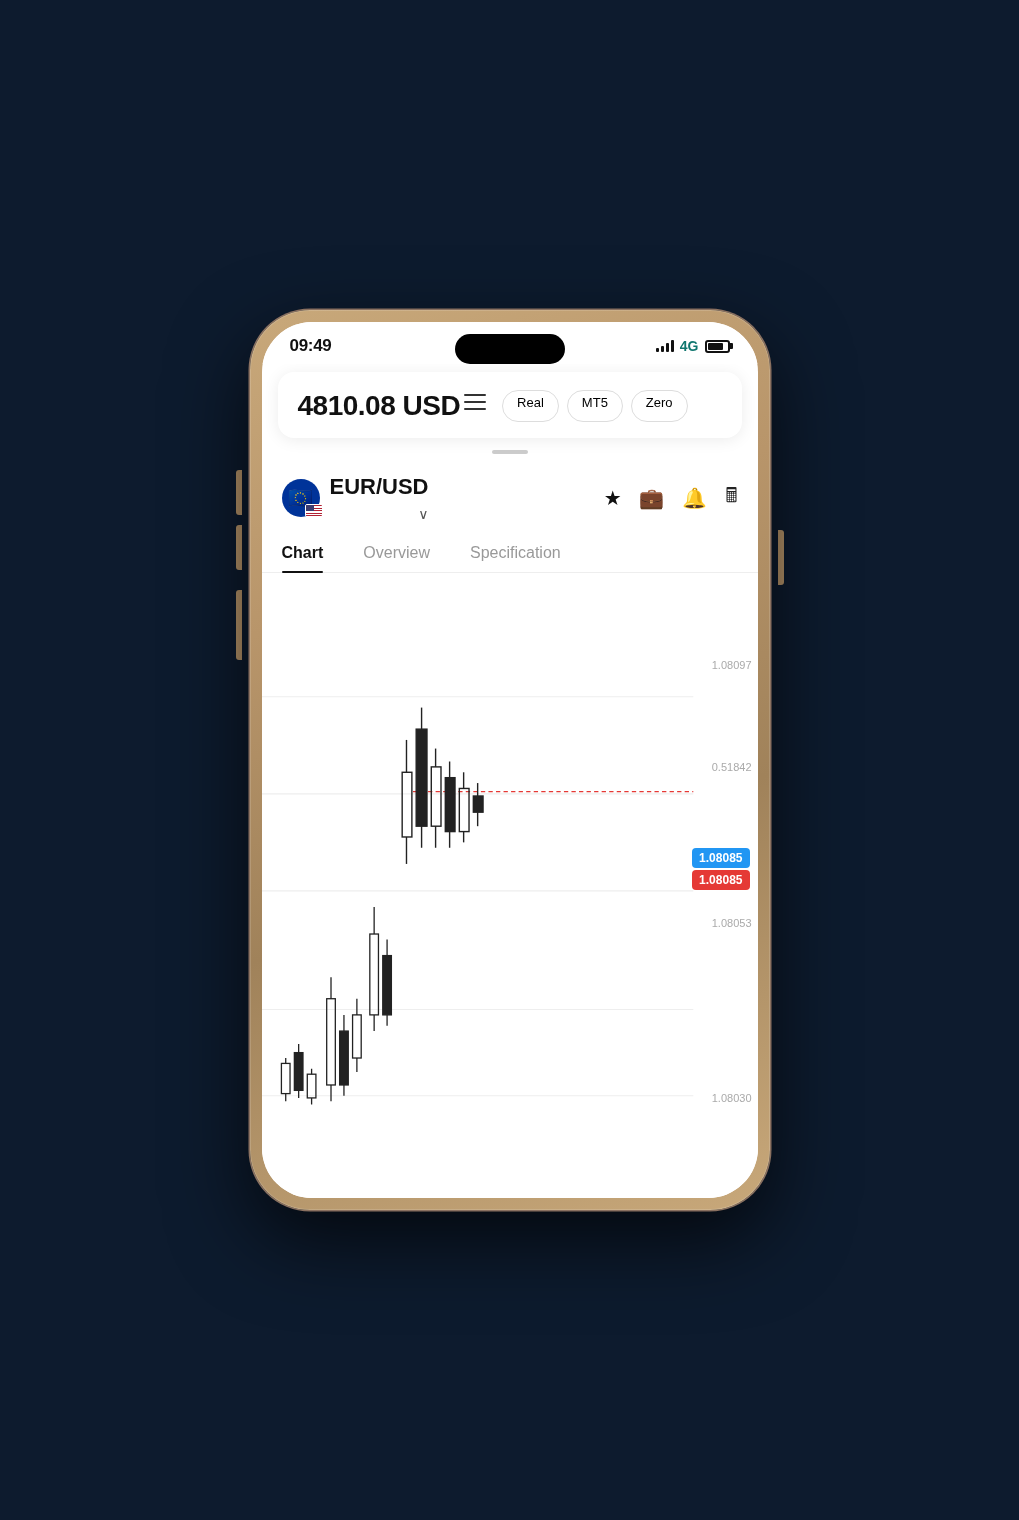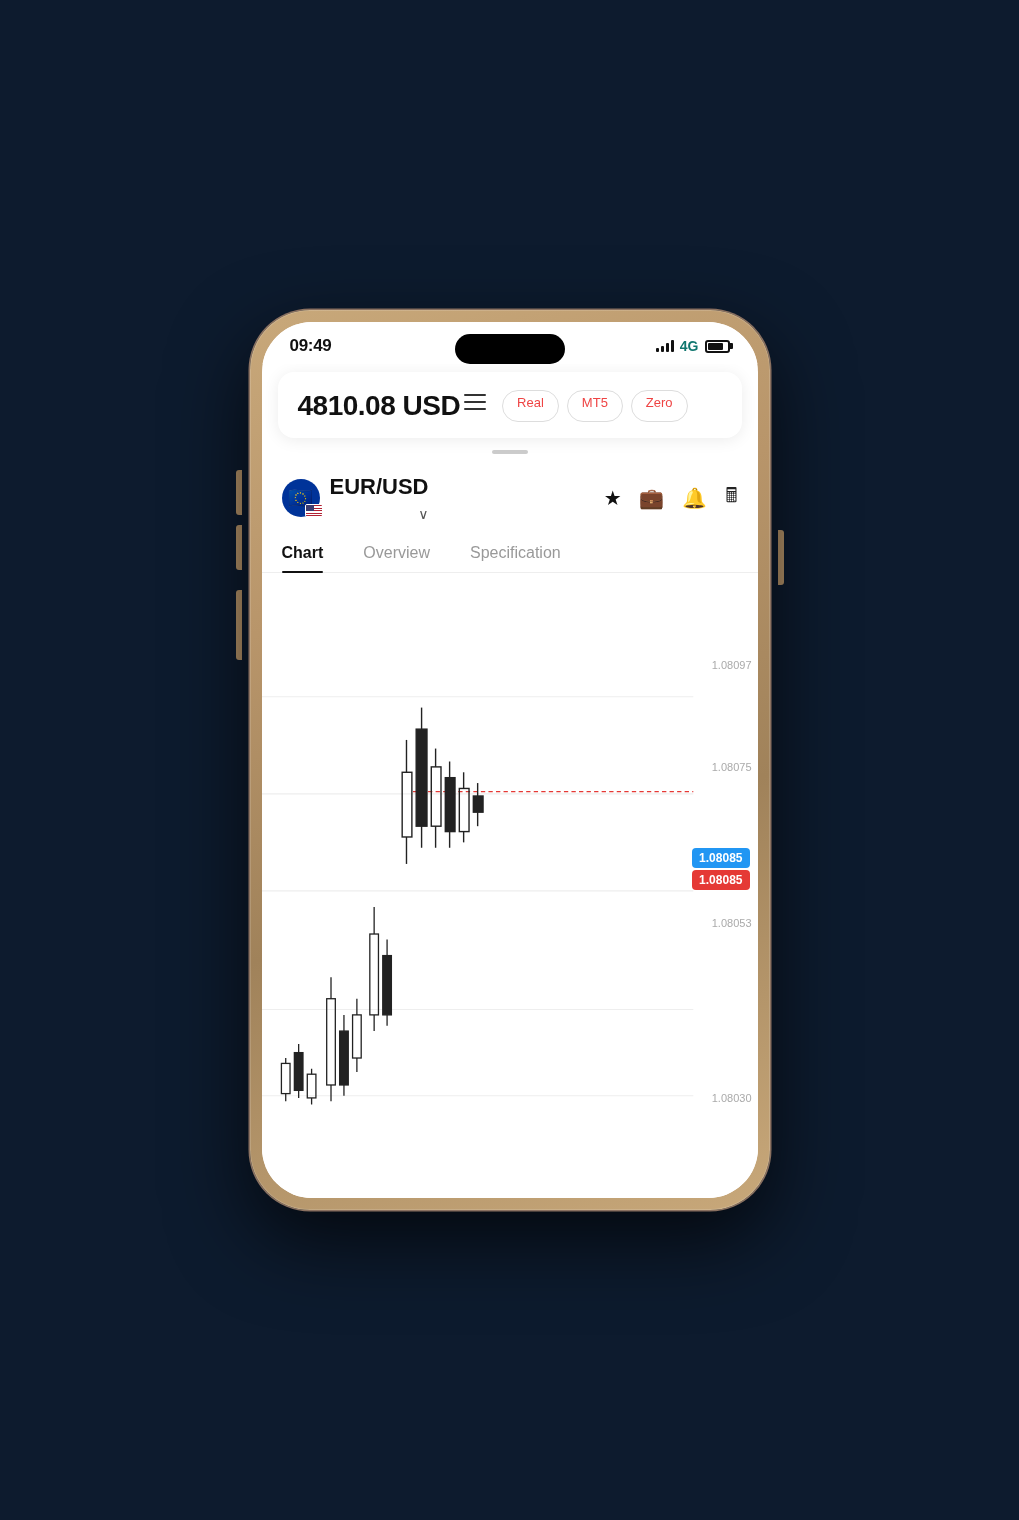--- a/index.html
+++ b/index.html
@@ -177,21 +177,21 @@
     .account-tags {
       display: flex;
       gap: 8px;
     }
 
     .tag {
       border: 1.5px solid #ddd;
       border-radius: 20px;
       padding: 4px 14px;
       font-size: 13px;
-      color: #ef4444;
+      color: #000000;
       font-weight: 500;
     }
 
     
     .pull-handle {
       width: 36px;
       height: 4px;
       background: #ccc;
       border-radius: 2px;
       margin: 0 auto 8px;
@@ -505,21 +505,21 @@
           <line x1="187" y1="185" x2="187" y2="195" stroke="#222" stroke-width="1.3"></line>
 
           <rect x="196" y="152" width="9" height="15" fill="#222" stroke="#222" stroke-width="1.3"></rect>
           <line x1="200" y1="140" x2="200" y2="152" stroke="#222" stroke-width="1.3"></line>
           <line x1="200" y1="167" x2="200" y2="180" stroke="#222" stroke-width="1.3"></line>
 
         </svg>
 
         <div style="position:absolute;right:6px;top:0;bottom:0;width:56px;pointer-events:none;">
           <div style="position:absolute;top:8%;right:0;font-size:11px;color:#aaa;text-align:right;margin-top:36px;">1.08097</div>
-          <div style="position:absolute;top:30%;right:0;font-size:11px;color:#aaa;text-align:right;">1.08075</div>
+          <div style="position:absolute;top:30%;right:0;font-size:11px;color:#aaa;text-align:right;">0.51842</div>
           <div style="position:absolute;top:55%;right:0;font-size:11px;color:#aaa;text-align:right;">1.08053</div>
           <div style="position:absolute;top:83%;right:0;font-size:11px;color:#aaa;text-align:right;">1.08030</div>
         </div>
 
         <div class="price-badges">
           <div class="badge-ask">1.08085</div>
           <div class="badge-bid">1.08085</div>
         </div>
       </div>
 

